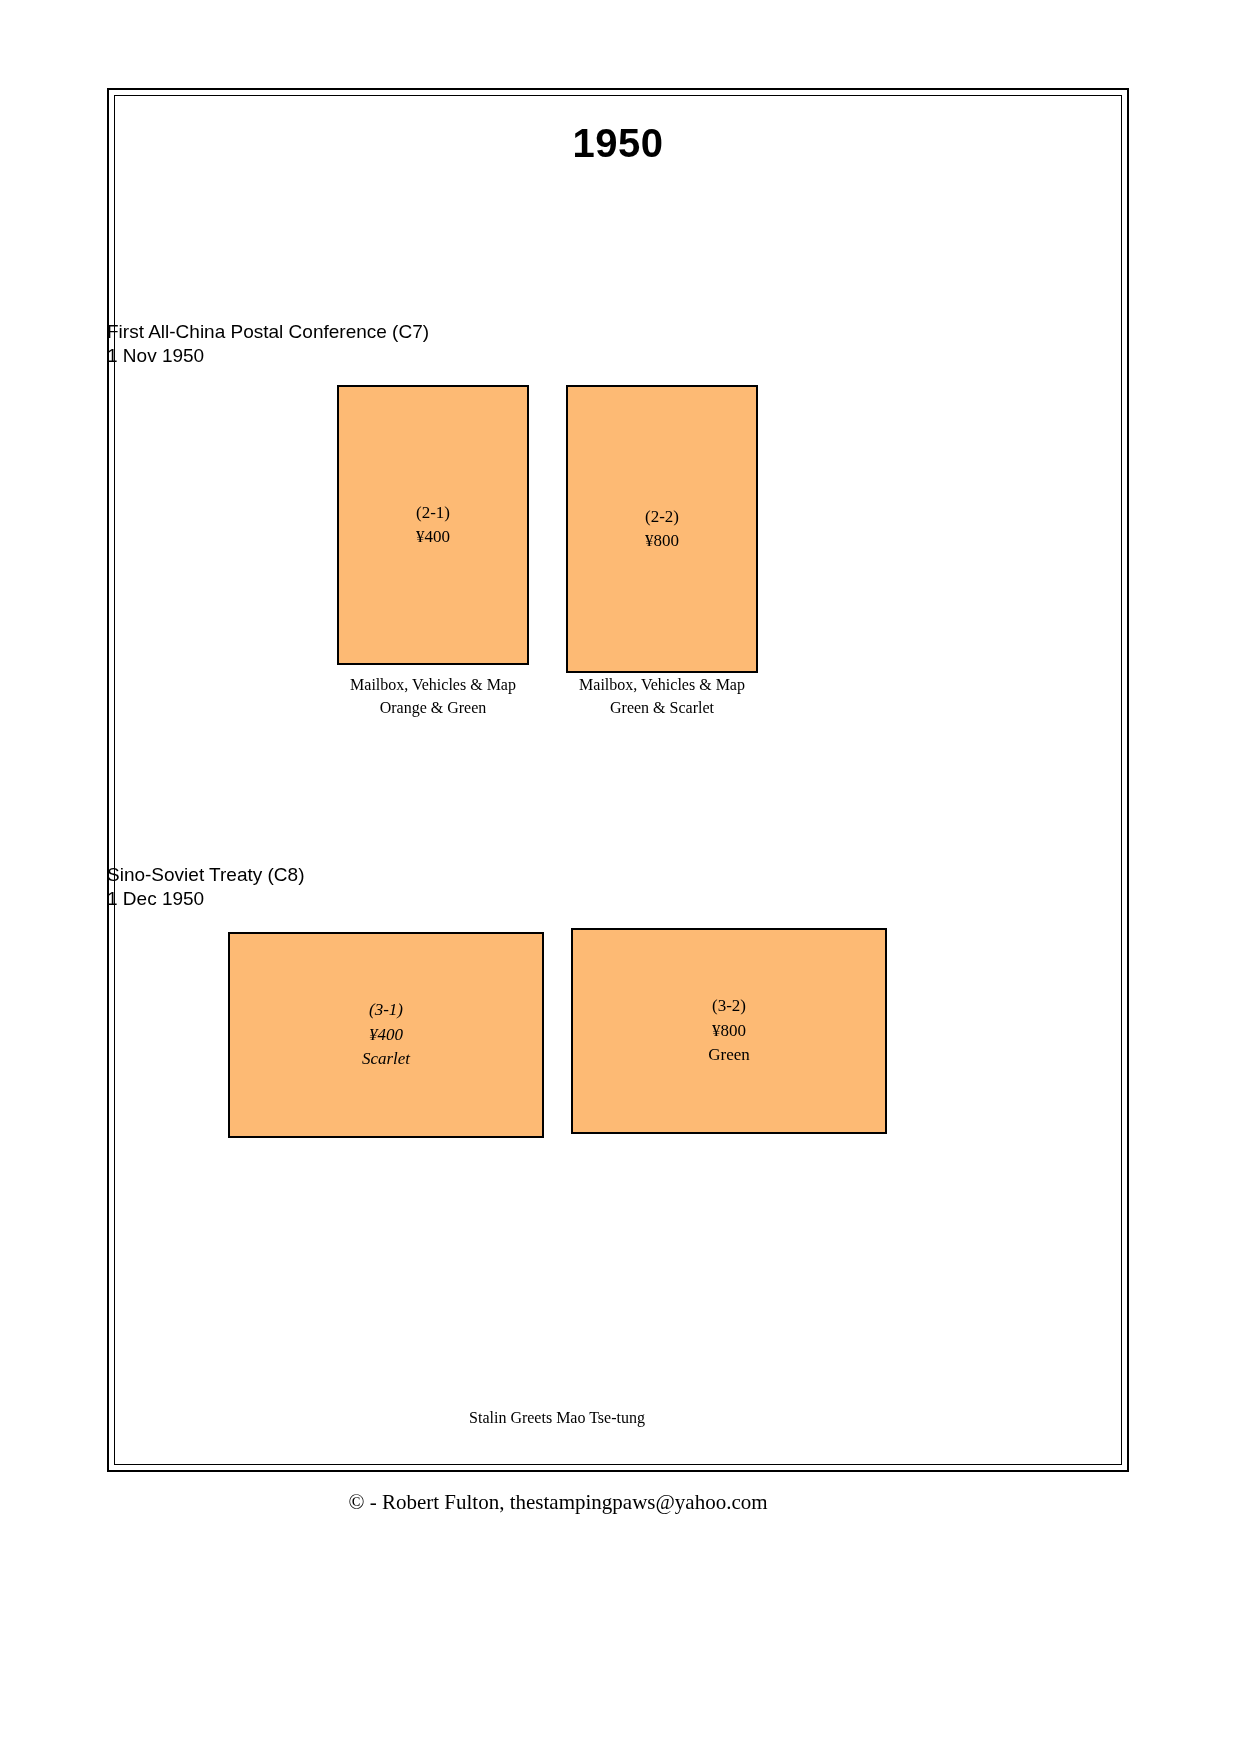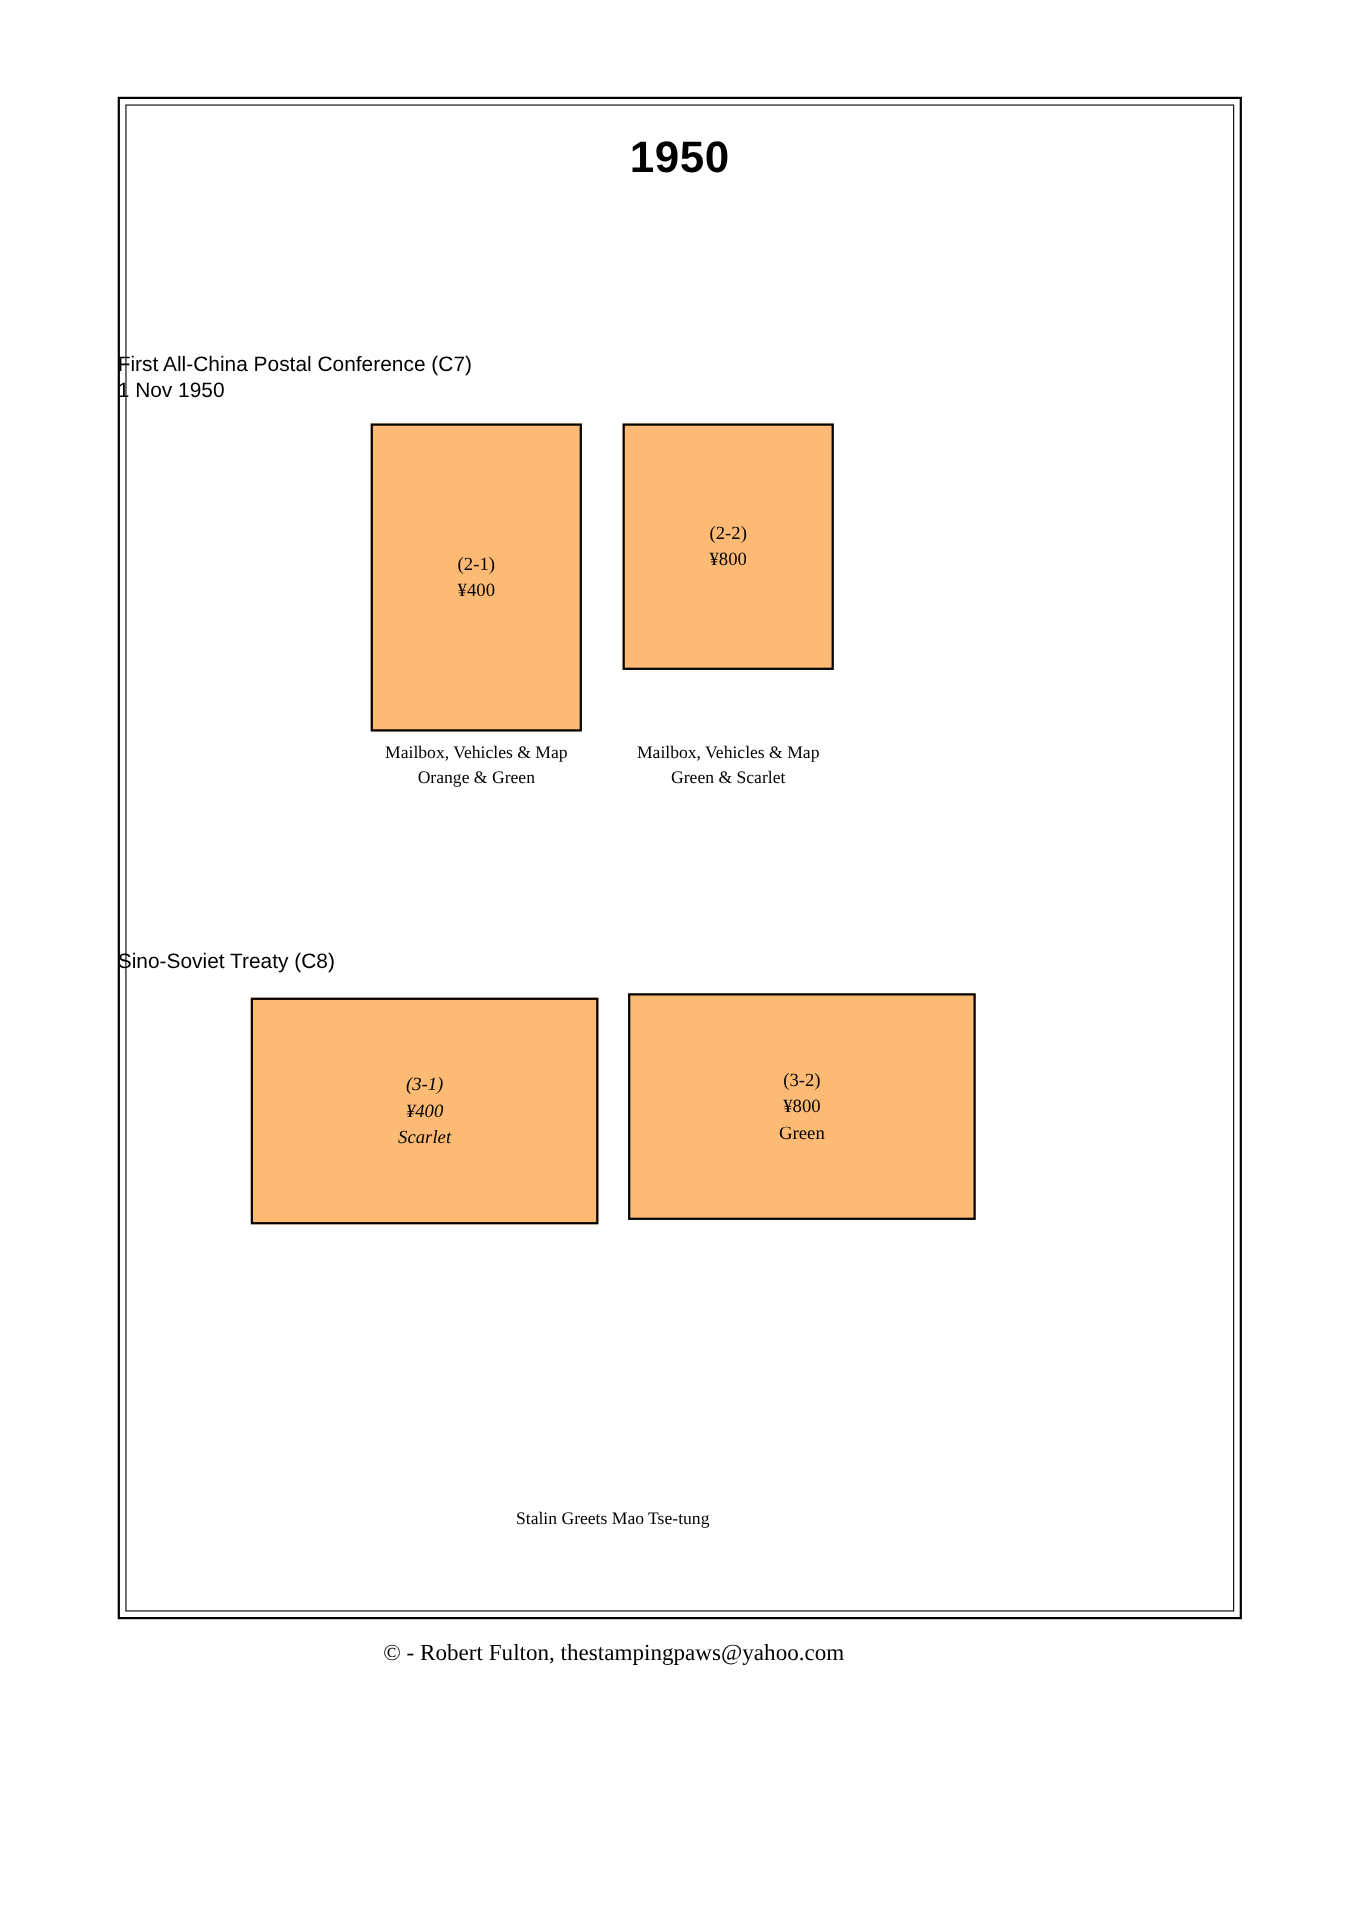--- a/index.html
+++ b/index.html
@@ -104,31 +104,31 @@
     text-align: center;
     font-family: "Liberation Serif", serif;
     font-size: 16px;
     line-height: 1.45;
   }
 
   
   #section-c7 { top: 232px; }
   #row-c7 { height: 310px; margin-top: 16px; }
   #slot-2-1 { left: 230px; top: 0; width: 192px; height: 280px; }
-  #slot-2-2 { left: 459px; top: 0; width: 192px; height: 224px; }
+  #slot-2-2 { left: 459px; top: 0; width: 192px; height: 288px; }
   #cap-2-1 { left: 230px; width: 192px; top: 288px; }
   #cap-2-2 { left: 459px; width: 192px; top: 288px; }
 
   
   #section-c8 { top: 775px; }
   #row-c8 { height: 460px; margin-top: 16px; }
   #slot-3-1 { left: 121px; top: 4px; width: 316px; height: 206px; font-style: italic; }
   #slot-3-2 { left: 464px; top: 0; width: 316px; height: 206px; border-radius: 12px; }
   #slot-3-3 { left: 292px; top: 252px; width: 316px; height: 206px; }
-  #cap-3-3 { left: 292px; width: 316px; top: 466px; text-align: center; }
+  #cap-3-3 { left: 292px; width: 316px; top: 478px; text-align: center; }
 
   .footer {
     position: absolute;
     left: 0;
     top: 1490px;
     width: 1116px;
     text-align: center;
     font-family: "Liberation Serif", serif;
     font-size: 21px;
   }
@@ -175,20 +175,21 @@
         <div>Mailbox, Vehicles &amp; Map</div>
         <div>Green &amp; Scarlet</div>
       </div>
 
     </div>
   </div>
 
   <div class="section" id="section-c8">
     <div class="section-heading">
       <span>Sino-Soviet Treaty (C8)</span>
+      <span class="date">1 Dec 1950</span>
     </div>
 
     <div class="stamp-row" id="row-c8">
 
       <div class="stamp-slot" id="slot-3-1">
         <div class="stamp-box">
           <div class="stamp-label">(3-1)</div>
           <div class="stamp-label">¥400</div>
           <div class="stamp-label">Scarlet</div>
         </div>

